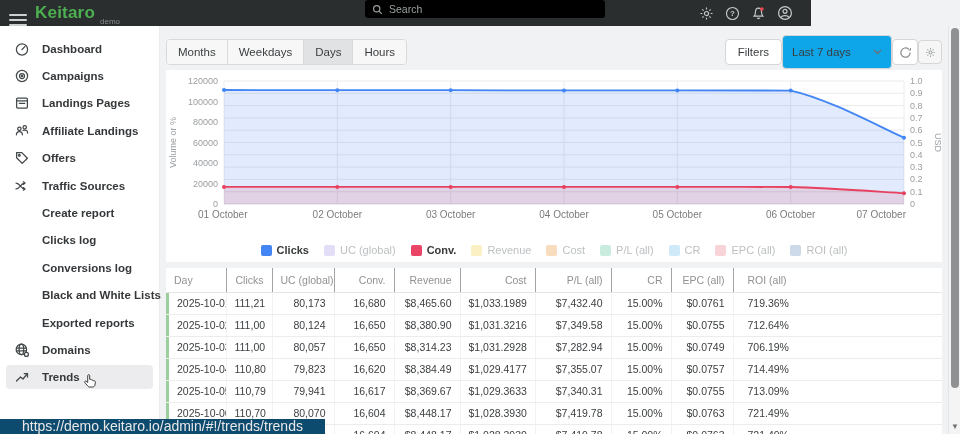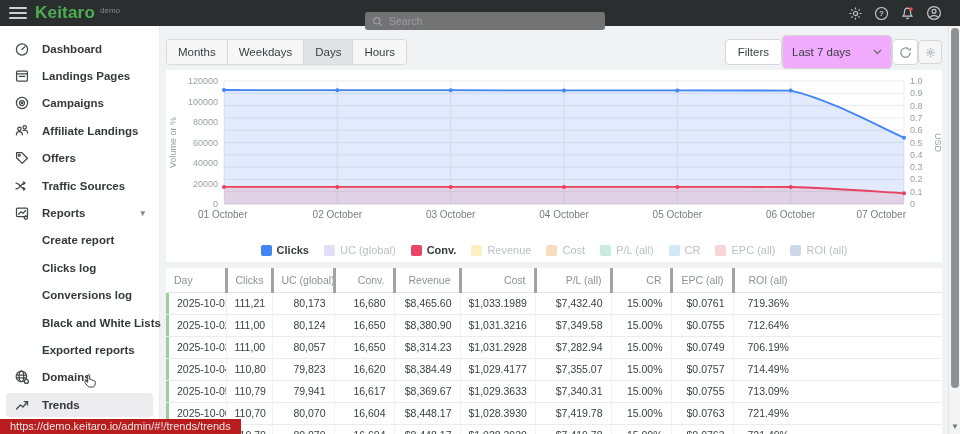--- a/index.html
+++ b/index.html
@@ -1,26 +1,26 @@
 <!DOCTYPE html>
 <html><head>
 <meta charset="utf-8">
 <style>
   * { box-sizing: border-box; margin: 0; padding: 0; }
   html,body { width:960px; height:434px; overflow:hidden; }
   body { font-family:"Liberation Sans", sans-serif; background:#f1f2f3; position:relative; }
   #app { position:absolute; inset:0; width:960px; height:434px; overflow:hidden; }
 
   
-  .topbar { position:absolute; left:0; top:0; width:960px; height:26px; background:#2b2e2f; display:flex; align-items:center; z-index:30; }
+  .topbar { position:absolute; left:0; top:0; width:811px; height:26px; background:#2b2e2f; display:flex; align-items:flex-end; z-index:30; }
   .hamburger { width:18px; height:12px; margin-left:9px; display:flex; flex-direction:column; justify-content:space-between; cursor:pointer; }
   .hamburger span { display:block; height:1.6px; background:#cdd0d1; border-radius:1px; }
   .logo { color:#4caf50; font-size:17px; font-weight:bold; letter-spacing:.2px; margin-left:8px; line-height:26px; }
   .logo-env { color:#858b8c; font-size:8px; margin-left:5px; margin-top:-6px; }
-  .searchbox { position:absolute; left:365px; top:12px; width:240px; height:18px; background:#737373; border-radius:3px; display:flex; align-items:center; padding:0 7px; }
+  .searchbox { position:absolute; left:365px; top:0; width:240px; height:18px; background:#000000; border-radius:3px; display:flex; align-items:center; padding:0 7px; }
   .searchbox input { background:transparent; border:none; outline:none; color:#cfd3d4; font-size:10.5px; margin-left:6px; width:200px; font-family:"Liberation Sans",sans-serif; }
   .searchbox input::placeholder { color:#9aa0a2; }
   .topbar-right { position:absolute; right:18px; top:0; height:26px; display:flex; align-items:center; gap:9px; }
   .tb-icon { width:17px; height:17px; display:flex; align-items:center; justify-content:center; cursor:pointer; position:relative; }
 
   
   .sidebar { position:absolute; left:0; top:26px; width:160px; height:408px; background:#ffffff; border-right:1px solid #ececec; padding-top:9px; z-index:10;font-weight:bold; }
   .side-item { height:27.4px; display:flex; align-items:center; padding:0 6px; cursor:pointer; }
   .side-item-inner { display:flex; align-items:center; width:100%; height:24px; border-radius:4px; padding-left:8px; }
   .side-item.active .side-item-inner { background:#ececee; }
@@ -33,50 +33,50 @@
   
   .main { position:absolute; left:160px; top:26px; width:788px; height:408px; background:#f1f2f3; }
 
   .toolbar-row { position:absolute; left:6px; right:6px; top:13px; height:26px; display:flex; align-items:center; }
   .tabs { display:flex; background:#f7f7f7; border:1px solid #d9d9d9; border-radius:4px; overflow:hidden; height:26px; }
   .tab { padding:0 11px; line-height:24px; font-size:11.5px; color:#3a3d3f; border-right:1px solid #d9d9d9; cursor:pointer; background:#f7f7f7; white-space:nowrap; }
   .tab:last-child { border-right:none; }
   .tab.active { background:#e1e2e3; }
   .toolbar-right { margin-left:auto; display:flex; align-items:center; }
   .btn { height:26px; background:#fff; border:1px solid #d6d6d6; border-radius:4px; font-size:11.5px; color:#3a3d3f; padding:0 12px; line-height:24px; cursor:pointer; white-space:nowrap; }
-  .select { height:26px; width:110px; background:#f0abfc; border:1px solid #d6d6d6; border-radius:4px; display:flex; align-items:center; padding:16px 9px; cursor:pointer; }
+  .select { height:26px; width:110px; background:#0ea5e9; border:1px solid #d6d6d6; border-radius:4px; display:flex; align-items:center; padding:16px 9px; cursor:pointer; }
   .select .sel-val { font-size:11.5px; color:#3a3d3f; }
   .select .sel-chev { margin-left:auto; }
   .iconbtn { width:26px; height:26px; background:#fff; border:1px solid #d6d6d6; border-radius:4px; display:flex; align-items:center; justify-content:center; cursor:pointer; }
   .iconbtn.small { width:24px; height:24px; background:#f6f6f6; }
 
   
   .chart-card { position:absolute; left:6px; right:6px; top:44px; height:192px; background:#fff; }
   .chart-card svg text { font-family:"Liberation Sans",sans-serif; }
   .legend-row { position:absolute; left:0; right:0; bottom:2px; height:20px; display:flex; align-items:center; justify-content:center; gap:15px; }
   .legend-item { display:flex; align-items:center; gap:5px; cursor:pointer; }
   .legend-swatch { width:11px; height:11px; border-radius:2px; }
   .legend-label { font-size:11px; }
   .legend-item.on .legend-label { color:#37393b; font-weight:bold; }
   .legend-item.off .legend-label { color:#bcbfc1; }
 
   
   .table-card { position:absolute; left:6px; right:6px; top:242px; bottom:0; background:#fff; overflow:hidden; }
   table.data { width:100%; border-collapse:collapse; table-layout:fixed; }
-  table.data th { height:24px; font-size:10.5px; font-weight:normal; color:#8f9295; border-bottom:1px solid #e4e5e6; border-right:3px solid #a3a3a3; padding:0 8px; text-align:right; white-space:nowrap; overflow:hidden; }
+  table.data th { height:24px; font-size:10.5px; font-weight:normal; color:#8f9295; border-bottom:1px solid #e4e5e6; border-right:1px solid #a3a3a3; padding:0 8px; text-align:right; white-space:nowrap; overflow:hidden; }
   table.data td { height:22px; font-size:10.5px; color:#3b3e40; border-bottom:1px solid #ececec; border-right:1px solid #f2f2f2; padding:0 8px; text-align:right; white-space:nowrap; overflow:hidden; }
   table.data th:last-child, table.data td:last-child { border-right:none; }
   table.data th.c-day, table.data td.c-day { text-align:left; }
   table.data th.c-roi, table.data td.c-roi { text-align:left; padding-left:14px; }
   td.c-day { position:relative; padding-left:11px !important; }
   td.c-day::before { content:""; position:absolute; left:0; top:0; bottom:0; width:3px; background:#9ccf9e; }
   td.pos { color:#61b563; }
 
   
-  .statusbar { position:absolute; left:0; bottom:0; height:15px; background:#b91c1c; color:#e8e8e8; font-size:11px; line-height:15px; padding:0 10px; z-index:40; white-space:nowrap; }
+  .statusbar { position:absolute; left:0; bottom:0; height:15px; background:#0c4a6e; color:#e8e8e8; font-size:14px; line-height:15px; padding:0 22px; z-index:40; white-space:nowrap; }
   .scrollbar { position:absolute; right:0; top:26px; width:12px; bottom:0; background:#f4f4f4; border-left:1px solid #e4e4e4; z-index:35; }
   .scroll-thumb { position:absolute; left:2px; top:2px; width:8px; height:360px; background:#8f9092; border-radius:4px; cursor:pointer; }
   .scroll-down { position:absolute; left:0; bottom:1px; width:12px; height:12px; color:#707274; font-size:8px; text-align:center; line-height:12px; cursor:pointer; }
   .cursor-hand { position:absolute; left:82px; top:374px; z-index:50; pointer-events:none; }
 </style>
 </head>
 <body>
 
 <div id="app">
 
@@ -134,43 +134,43 @@
               <path d="M8 8.5L10.9 5.6"></path>
             </svg>
           </span>
           <span class="side-label">Dashboard</span>
         </div>
       </div>
       <div class="side-item">
         <div class="side-item-inner">
           <span class="side-icon">
             <svg width="16" height="16" viewBox="0 0 16 16" fill="none" stroke="#43484a" stroke-width="1.25" stroke-linecap="round" stroke-linejoin="round">
-              <rect x="2.6" y="3" width="10.8" height="10" rx="1"></rect>
-              <path d="M2.6 5.9h10.8M5.3 8.4h5.4"></path>
-            </svg>
-          </span>
-          <span class="side-label">Landings Pages</span>
-        </div>
-      </div>
-      <div class="side-item">
-        <div class="side-item-inner">
-          <span class="side-icon">
-            <svg width="16" height="16" viewBox="0 0 16 16" fill="none" stroke="#43484a" stroke-width="1.25" stroke-linecap="round" stroke-linejoin="round">
               <circle cx="8" cy="8" r="5.6"></circle>
               <circle cx="8" cy="8" r="2.5"></circle>
               <circle cx="8" cy="8" r="0.7" fill="#43484a"></circle>
             </svg>
           </span>
           <span class="side-label">Campaigns</span>
         </div>
       </div>
       <div class="side-item">
         <div class="side-item-inner">
           <span class="side-icon">
             <svg width="16" height="16" viewBox="0 0 16 16" fill="none" stroke="#43484a" stroke-width="1.25" stroke-linecap="round" stroke-linejoin="round">
+              <rect x="2.6" y="3" width="10.8" height="10" rx="1"></rect>
+              <path d="M2.6 5.9h10.8M5.3 8.4h5.4"></path>
+            </svg>
+          </span>
+          <span class="side-label">Landings Pages</span>
+        </div>
+      </div>
+      <div class="side-item">
+        <div class="side-item-inner">
+          <span class="side-icon">
+            <svg width="16" height="16" viewBox="0 0 16 16" fill="none" stroke="#43484a" stroke-width="1.25" stroke-linecap="round" stroke-linejoin="round">
               <circle cx="5.4" cy="5.8" r="1.7"></circle>
               <circle cx="10.7" cy="4.3" r="1.7"></circle>
               <path d="M2.4 11.8c0-2.4 1.5-3.2 3-3.2s3 .8 3 3.2M9 7.4c.6-.4 3-.4 3.6 0 .9.6 1 1.9 1 2.6"></path>
             </svg>
           </span>
           <span class="side-label">Affiliate Landings</span>
         </div>
       </div>
       <div class="side-item">
         <div class="side-item-inner">
@@ -184,33 +184,20 @@
         </div>
       </div>
       <div class="side-item">
         <div class="side-item-inner">
           <span class="side-icon">
             <svg width="16" height="16" viewBox="0 0 16 16" fill="none" stroke="#43484a" stroke-width="1.25" stroke-linecap="round" stroke-linejoin="round">
               <path d="M2 5.1c4.5 0 4 5.8 9 5.8M2 10.9c4.5 0 4-5.8 9-5.8M11 5.1L9.3 3.8M11 5.1L9.3 6.4M11 10.9L9.3 9.6M11 10.9l-1.7 1.3"></path>
             </svg>
           </span>
           <span class="side-label">Traffic Sources</span>
-        </div>
-      </div>
-      <div class="side-item">
-        <div class="side-item-inner">
-          <span class="side-icon">
-            <svg width="16" height="16" viewBox="0 0 16 16" fill="none" stroke="#43484a" stroke-width="1.25" stroke-linecap="round" stroke-linejoin="round">
-              <rect x="2.5" y="3" width="11" height="8.6" rx="1"></rect>
-              <path d="M4.5 9.2L7 6.8l2 1.5 2.5-2.8"></path>
-              <circle cx="11.9" cy="12.6" r="1.7"></circle>
-            </svg>
-          </span>
-          <span class="side-label">Reports</span>
-          <span class="side-chevron">▾</span>
         </div>
       </div>
       <div class="side-item sub">
         <div class="side-item-inner">
           <span class="side-label">Create report</span>
         </div>
       </div>
       <div class="side-item sub">
         <div class="side-item-inner">
           <span class="side-label">Clicks log</span>

